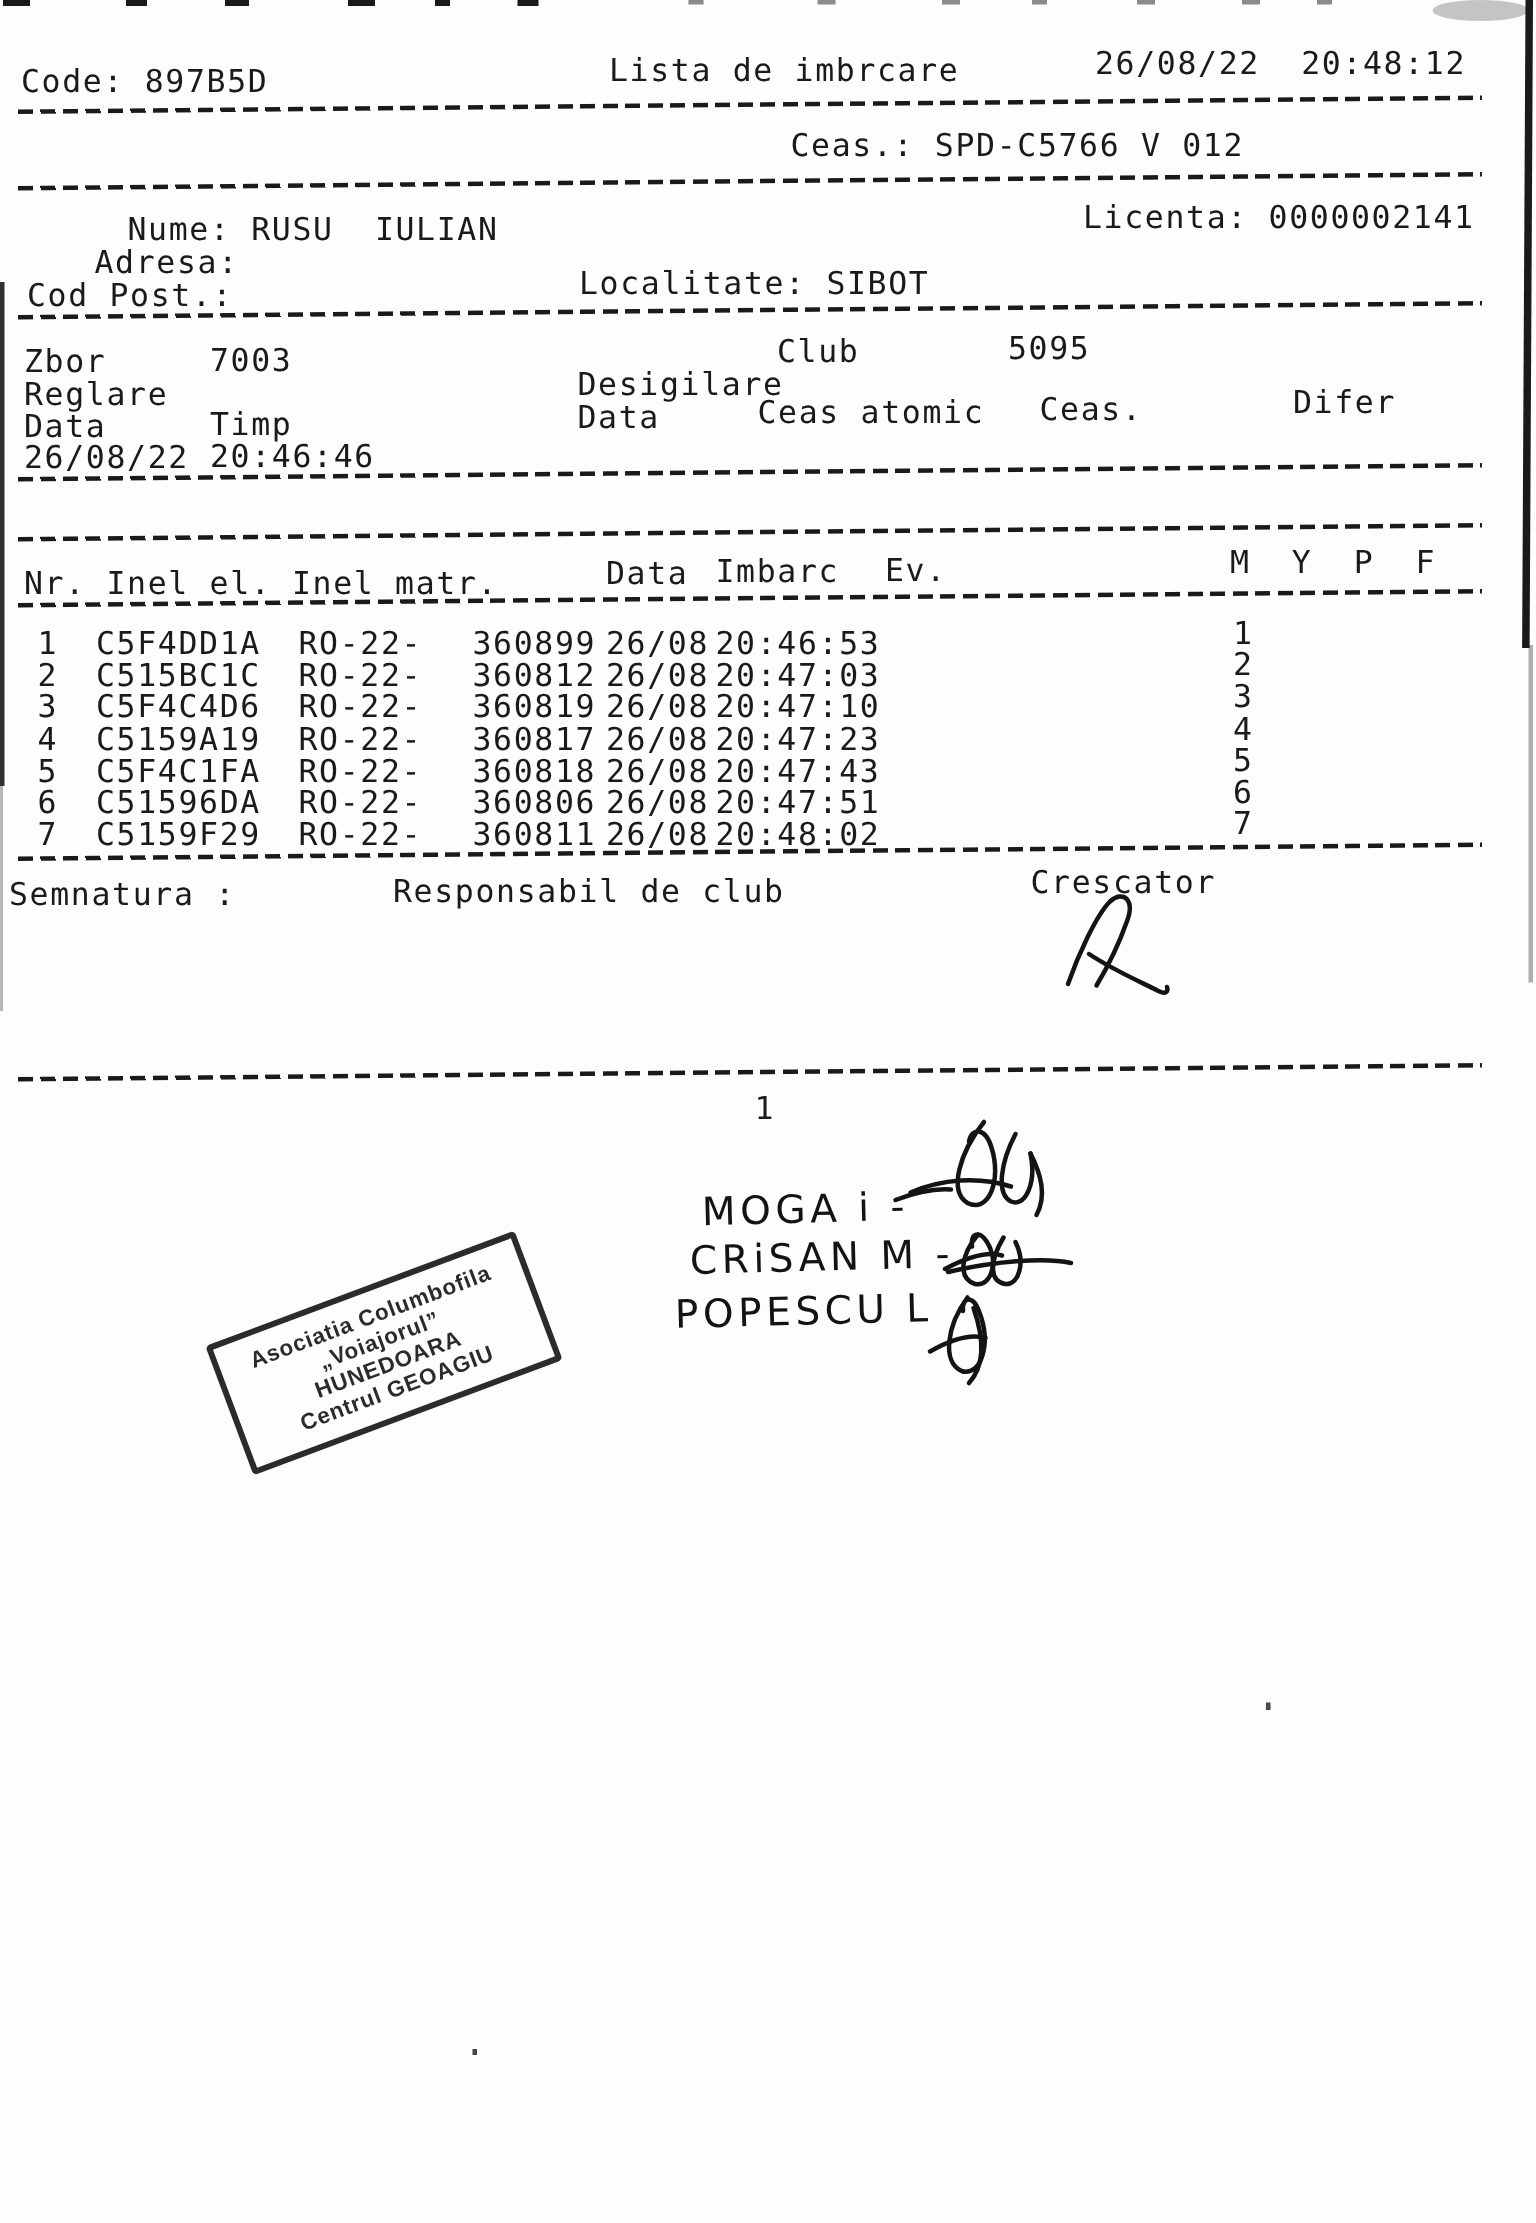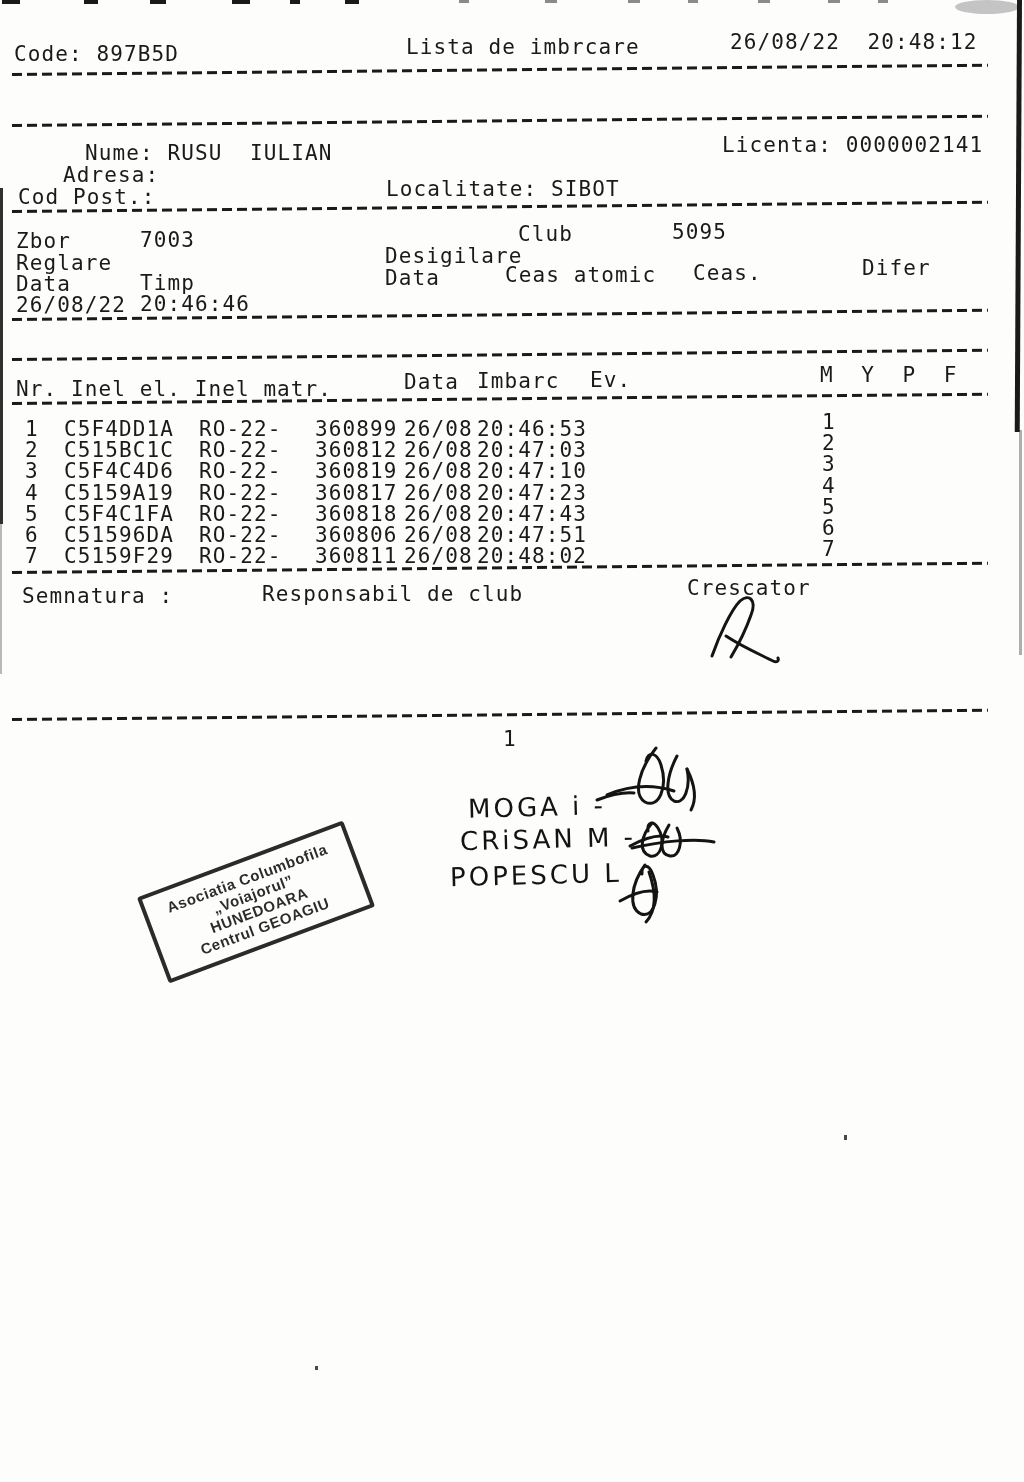--- a/index.html
+++ b/index.html
@@ -27,20 +27,21 @@
 </head>
 <body>
 
 <div class="page">
 
   <span class="t" style="left:14px;top:43px">Code: 897B5D</span>
   <span class="t" style="left:406px;top:36px">Lista de imbrcare</span>
   <span class="t" style="left:730px;top:31px">26/08/22  20:48:12</span>
   <div class="dash" style="top:73px"></div>
 
+  <span class="t" style="left:527px;top:86px">Ceas.: SPD-C5766 V 012</span>
   <div class="dash" style="top:124px"></div>
 
   <span class="t" style="left:85px;top:142px">Nume: RUSU  IULIAN</span>
   <span class="t" style="left:722px;top:134px">Licenta: 0000002141</span>
   <span class="t" style="left:63px;top:164px">Adresa:</span>
   <span class="t" style="left:18px;top:186px">Cod Post.:</span>
   <span class="t" style="left:386px;top:178px">Localitate: SIBOT</span>
   <div class="dash" style="top:210px"></div>
 
   <span class="t" style="left:16px;top:230px">Zbor</span>
@@ -126,21 +127,21 @@
     <span class="cnr">7</span>
     <span class="cel">C5159F29</span>
     <span class="cro">RO-22-</span>
     <span class="cmat">360811</span>
     <span class="cdat">26/08</span>
     <span class="cimb">20:48:02</span>
     <span class="cseq">7</span>
   </div>
   <div class="dash" style="top:571px"></div>
 
-  <span class="t" style="left:22px;top:585px">Semnatura :</span>
+  <span class="t" style="left:6px;top:585px">Semnatura :</span>
   <span class="t" style="left:262px;top:583px">Responsabil de club</span>
   <span class="t" style="left:687px;top:577px">Crescator</span>
 
   <div class="dash" style="top:718px"></div>
   <span class="t" style="left:503px;top:728px">1</span>
 
   <span class="hand" style="left:468px;top:792px">MOGA i -</span>
   <span class="hand" style="left:460px;top:824px">CRiSAN M -</span>
   <span class="hand" style="left:450px;top:860px">POPESCU L</span>
 

